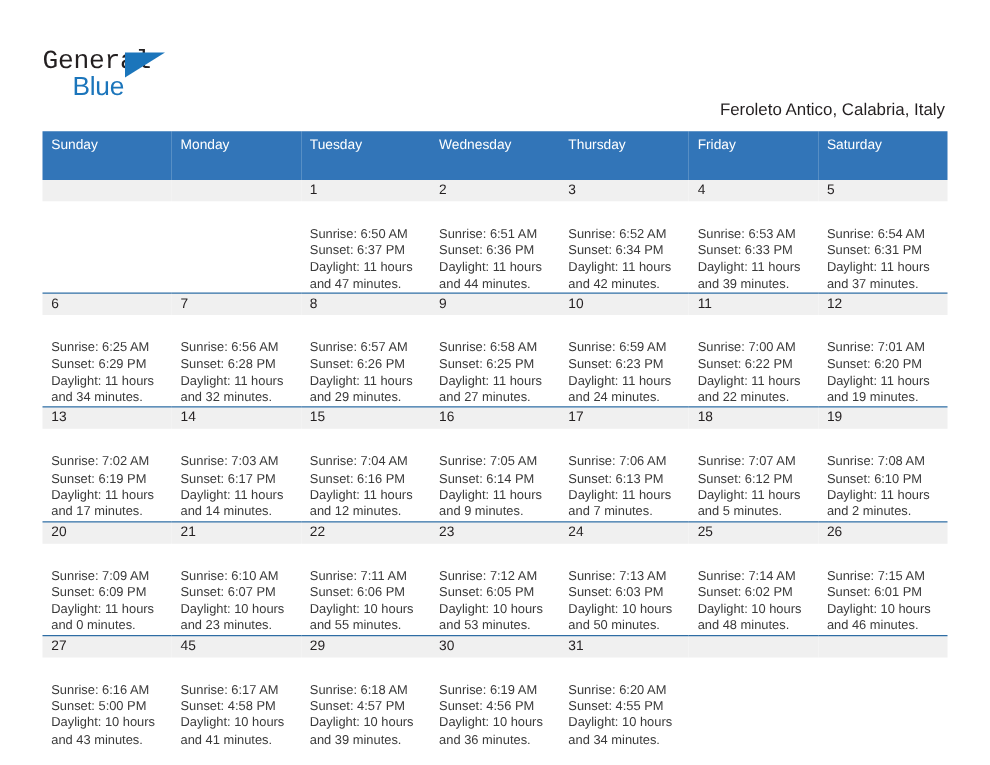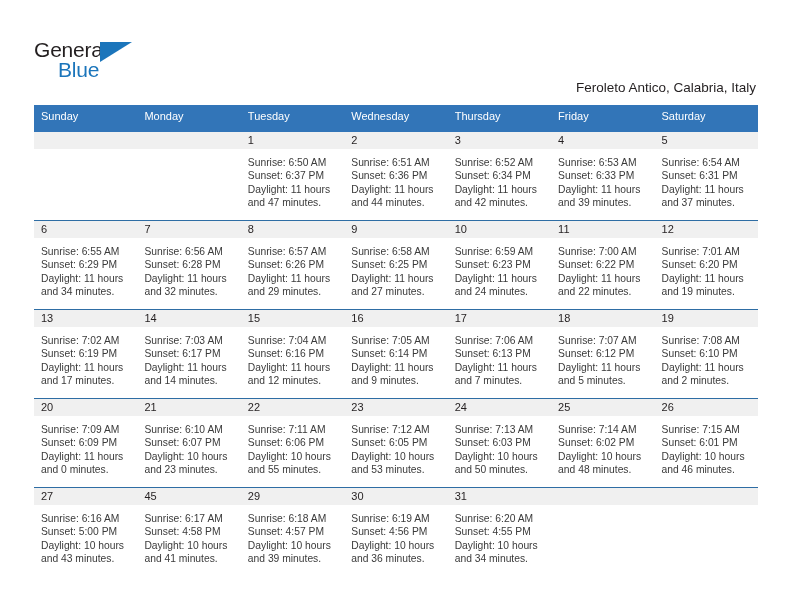--- a/index.html
+++ b/index.html
@@ -36,21 +36,21 @@
     width: 160px;
     height: 50px;
   }
   .logo-general {
     position: absolute;
     left: 0;
     top: 0;
     font-size: 21px;
     letter-spacing: -0.2px;
     color: #231f20;
-    font-family: Liberation Sans, sans-serif;
+    font-family: Liberation Mono, monospace;
   }
   .logo-tri {
     position: absolute;
     left: 66px;
     top: 4px;
     width: 0;
     height: 0;
     border-left: 32px solid #1b75bb;
     border-bottom: 20px solid transparent;
   }
@@ -98,21 +98,21 @@
     width: 724px;
   }
   table.cal col { width: 103.43px; }
 
   thead th {
     background: #3275b8;
     color: #ffffff;
     font-size: 11px;
     font-weight: normal;
     text-align: left;
-    padding: 5px 0 10px 7px;
+    padding: 5px 0 22px 7px;
     height: 11px;
     border: none;
   }
 
   td.daycell {
     vertical-align: top;
     padding: 0;
     border-top: 1.3px solid #2e6da4;
     border-left: none;
     border-right: none;
@@ -128,21 +128,21 @@
     height: 17px;
     line-height: 17px;
     padding-left: 7px;
     font-size: 11px;
     color: #231f20;
   }
   .datenum.empty {
     color: transparent;
   }
   .details {
-    padding: 7px 6px 0 7px;
+    padding: 20px 6px 0 7px;
     font-size: 10.3px;
     line-height: 13.3px;
     color: #3a3a3a;
   }
   .details div { white-space: nowrap; }
 </style>
 </head>
 <body>
 
 <div class="page">
@@ -243,21 +243,21 @@
                 <div>Sunset: 6:31 PM</div>
                 <div>Daylight: 11 hours</div>
                 <div>and 37 minutes.</div>
               </div>
             </td>
           </tr>
           <tr>
             <td class="daycell">
               <div class="datenum">6</div>
               <div class="details">
-                <div>Sunrise: 6:55 AM</div>
+                <div>Sunrise: 6:25 AM</div>
                 <div>Sunset: 6:29 PM</div>
                 <div>Daylight: 11 hours</div>
                 <div>and 34 minutes.</div>
               </div>
             </td>
             <td class="daycell">
               <div class="datenum">7</div>
               <div class="details">
                 <div>Sunrise: 6:56 AM</div>
                 <div>Sunset: 6:28 PM</div>

